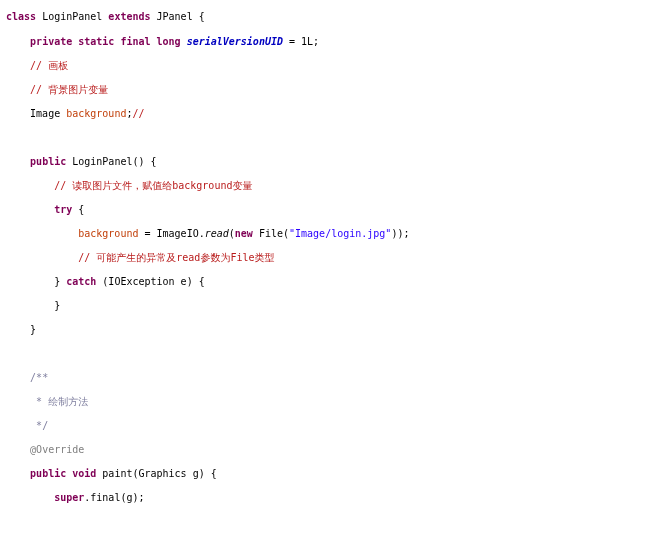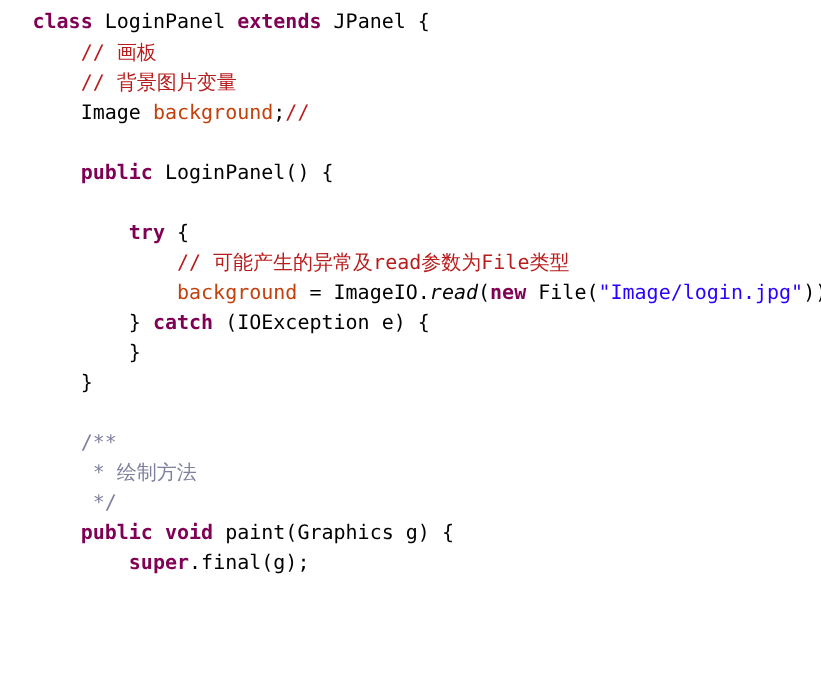--- a/index.html
+++ b/index.html
@@ -18,58 +18,59 @@
     position: relative;
     width: 657px;
     height: 558px;
     background: #ffffff;
     padding: 0;
     box-sizing: border-box;
   }
   .code-line {
     height: 24px;
     line-height: 24px;
-    font-size: 16px;
+    font-size: 10px;
     white-space: pre;
     padding-left: 6px;
     letter-spacing: 0px;
     color: #000000;
-    margin-left: 20px;
   }
   .code-line:first-child { padding-top: 3px; height: 27px; line-height: 27px; }
 
   
   .tok-kw       { color: #7F0055; font-weight: bold; }   
   .tok-plain    { color: #000000; }
   .tok-field    { color: #0000C0; font-weight: bold; font-style: italic; } 
   .tok-var      { color: #c2410c; }                       
   .tok-str      { color: #2A00FF; }                       
   .tok-method   { color: #000000; font-style: italic; }   
   .tok-comment  { color: #b91c1c; }                       
   .tok-javadoc  { color: #7F7F9F; }                       
   .tok-annot    { color: #808080; }                       
 </style>
 </head>
 <body>
 
 <div id="code-view">
   <div id="code-lines">
       <div class="code-line"><span class="tok-kw">class</span><span class="tok-plain"> LoginPanel </span><span class="tok-kw">extends</span><span class="tok-plain"> JPanel {</span></div>
+      <div class="code-line"><span class="tok-plain">    </span><span class="tok-kw">private static final long</span><span class="tok-plain"> </span><span class="tok-field">serialVersionUID</span><span class="tok-plain"> = 1L;</span></div>
       <div class="code-line"><span class="tok-plain">    </span><span class="tok-comment">// 画板</span></div>
       <div class="code-line"><span class="tok-plain">    </span><span class="tok-comment">// 背景图片变量</span></div>
       <div class="code-line"><span class="tok-plain">    Image </span><span class="tok-var">background</span><span class="tok-plain">;</span><span class="tok-comment">//</span></div>
       <div class="code-line">&nbsp;</div>
       <div class="code-line"><span class="tok-plain">    </span><span class="tok-kw">public</span><span class="tok-plain"> LoginPanel() {</span></div>
-      <div class="code-line"><span class="tok-plain">        </span></div>
+      <div class="code-line"><span class="tok-plain">        </span><span class="tok-comment">// 读取图片文件，赋值给background变量</span></div>
       <div class="code-line"><span class="tok-plain">        </span><span class="tok-kw">try</span><span class="tok-plain"> {</span></div>
+      <div class="code-line"><span class="tok-plain">            </span><span class="tok-var">background</span><span class="tok-plain"> = ImageIO.</span><span class="tok-method">read</span><span class="tok-plain">(</span><span class="tok-kw">new</span><span class="tok-plain"> File(</span><span class="tok-str">"Image/login.jpg"</span><span class="tok-plain">));</span></div>
       <div class="code-line"><span class="tok-plain">            </span><span class="tok-comment">// 可能产生的异常及read参数为File类型</span></div>
-      <div class="code-line"><span class="tok-plain">            </span><span class="tok-var">background</span><span class="tok-plain"> = ImageIO.</span><span class="tok-method">read</span><span class="tok-plain">(</span><span class="tok-kw">new</span><span class="tok-plain"> File(</span><span class="tok-str">"Image/login.jpg"</span><span class="tok-plain">));</span></div>
       <div class="code-line"><span class="tok-plain">        } </span><span class="tok-kw">catch</span><span class="tok-plain"> (IOException e) {</span></div>
       <div class="code-line"><span class="tok-plain">        }</span></div>
       <div class="code-line"><span class="tok-plain">    }</span></div>
       <div class="code-line">&nbsp;</div>
       <div class="code-line"><span class="tok-plain">    </span><span class="tok-javadoc">/**</span></div>
       <div class="code-line"><span class="tok-plain">     </span><span class="tok-javadoc">* 绘制方法</span></div>
       <div class="code-line"><span class="tok-plain">     </span><span class="tok-javadoc">*/</span></div>
+      <div class="code-line"><span class="tok-plain">    </span><span class="tok-annot">@Override</span></div>
       <div class="code-line"><span class="tok-plain">    </span><span class="tok-kw">public void</span><span class="tok-plain"> paint(Graphics g) {</span></div>
       <div class="code-line"><span class="tok-plain">        </span><span class="tok-kw">super</span><span class="tok-plain">.final(g);</span></div>
     </div>
 </div>
 
 </body></html>

